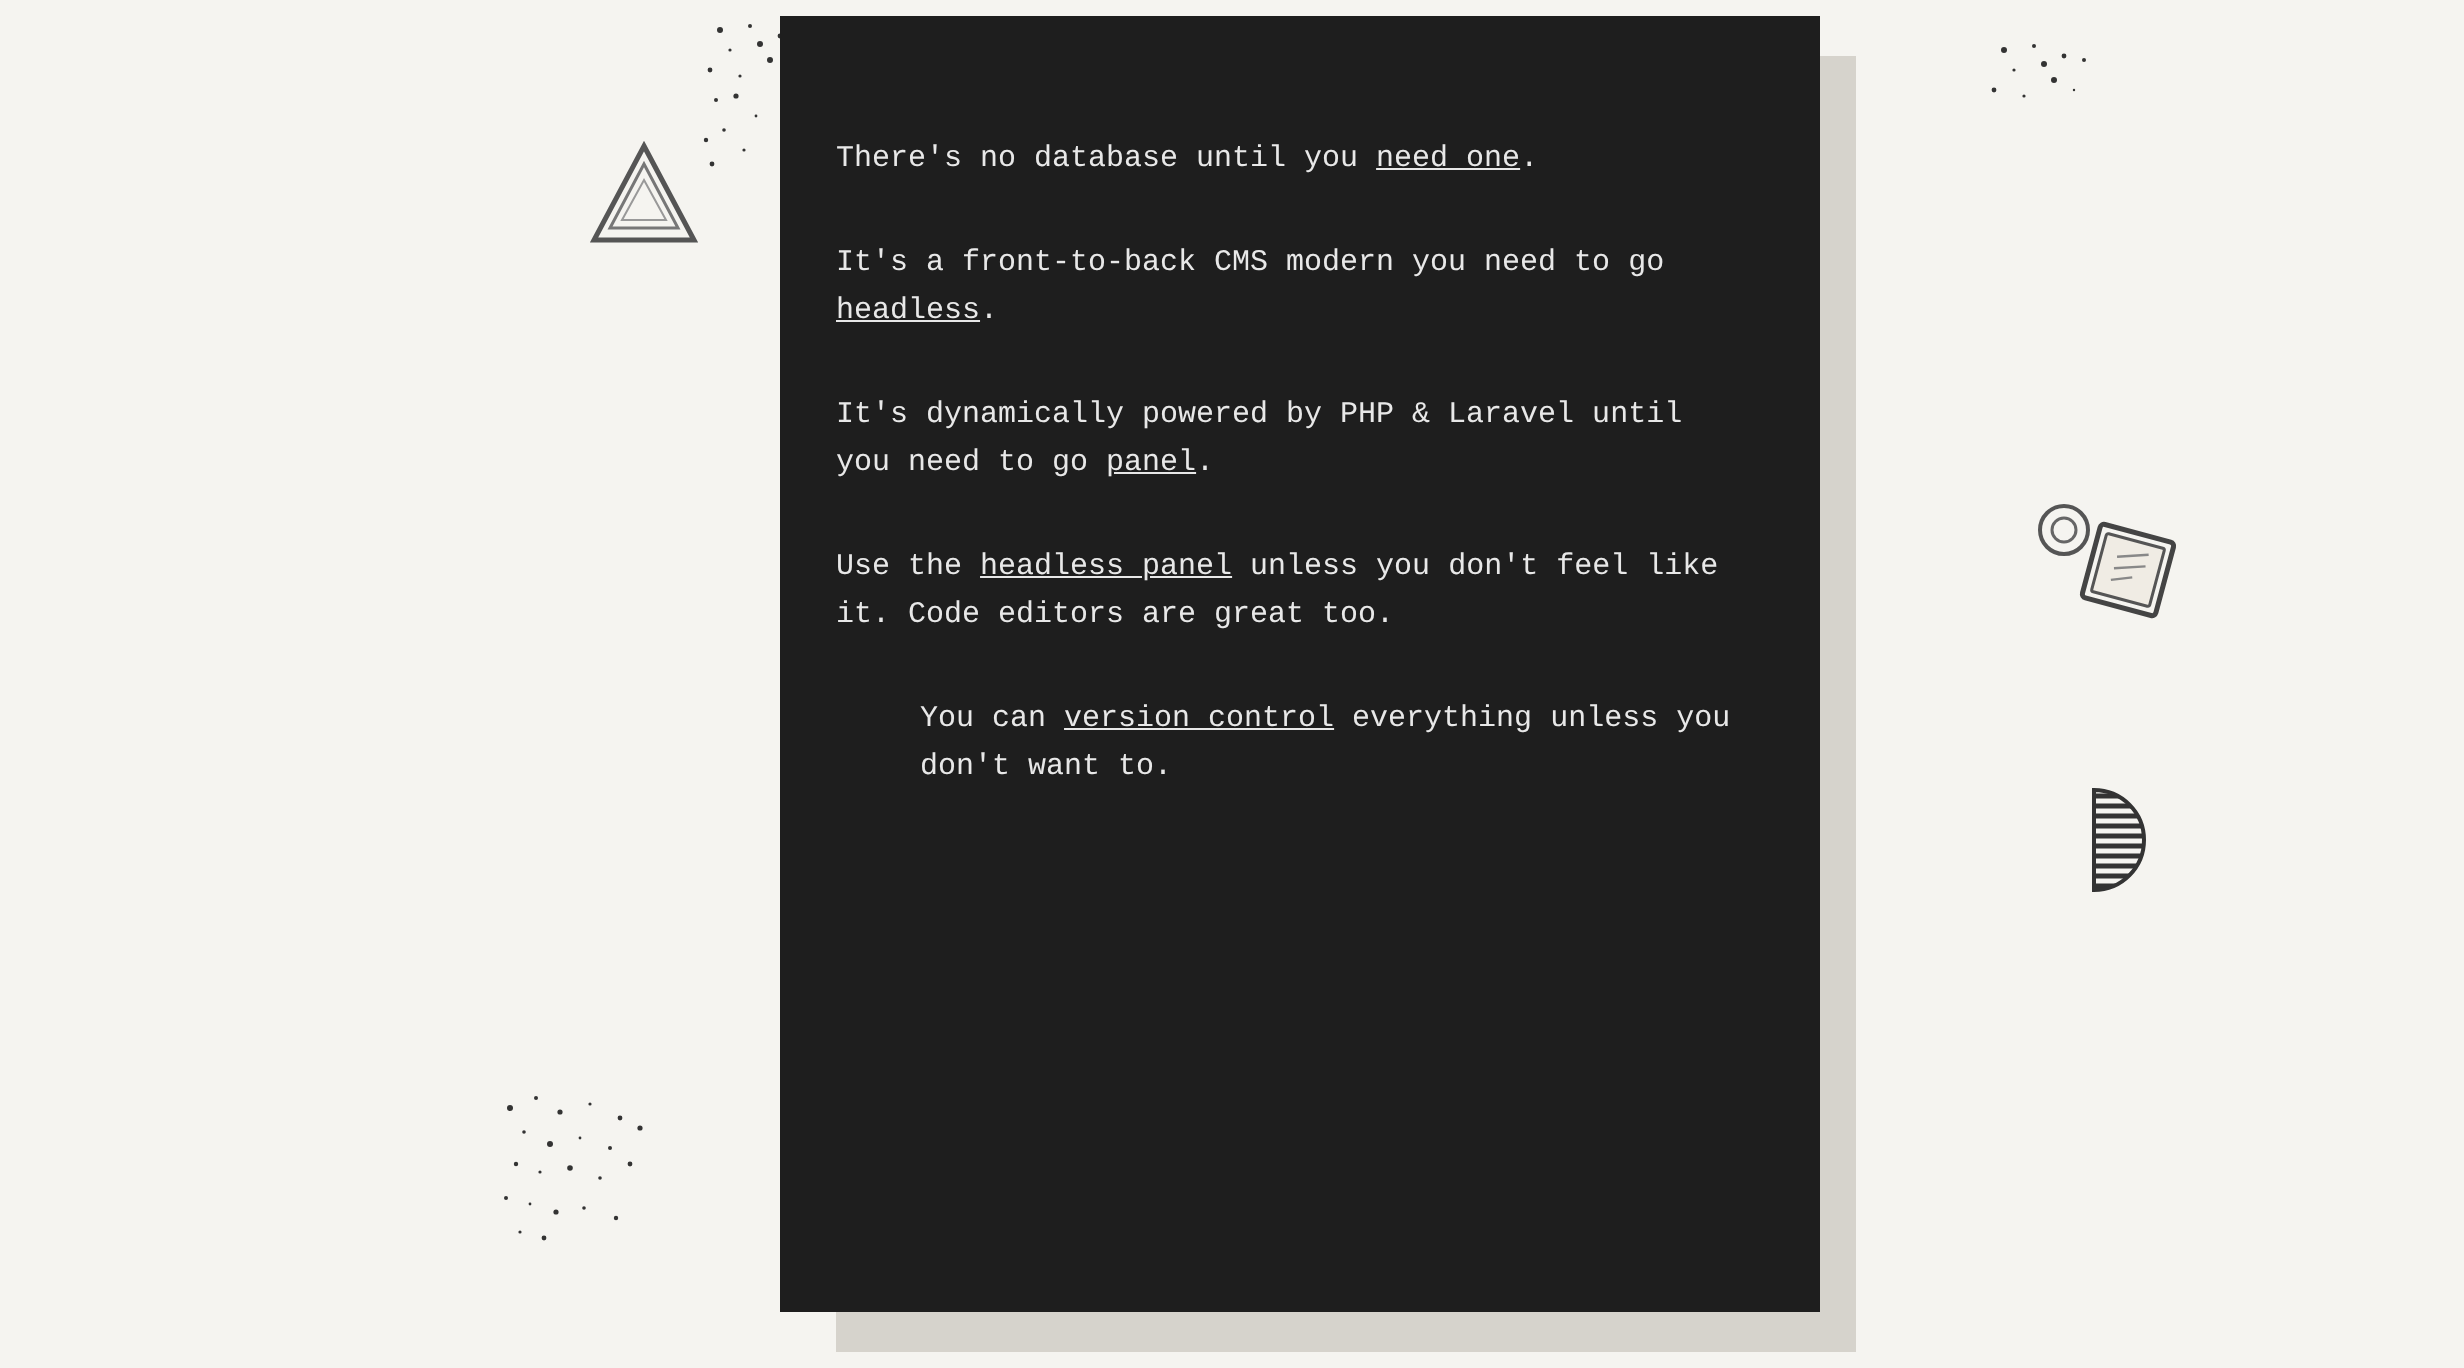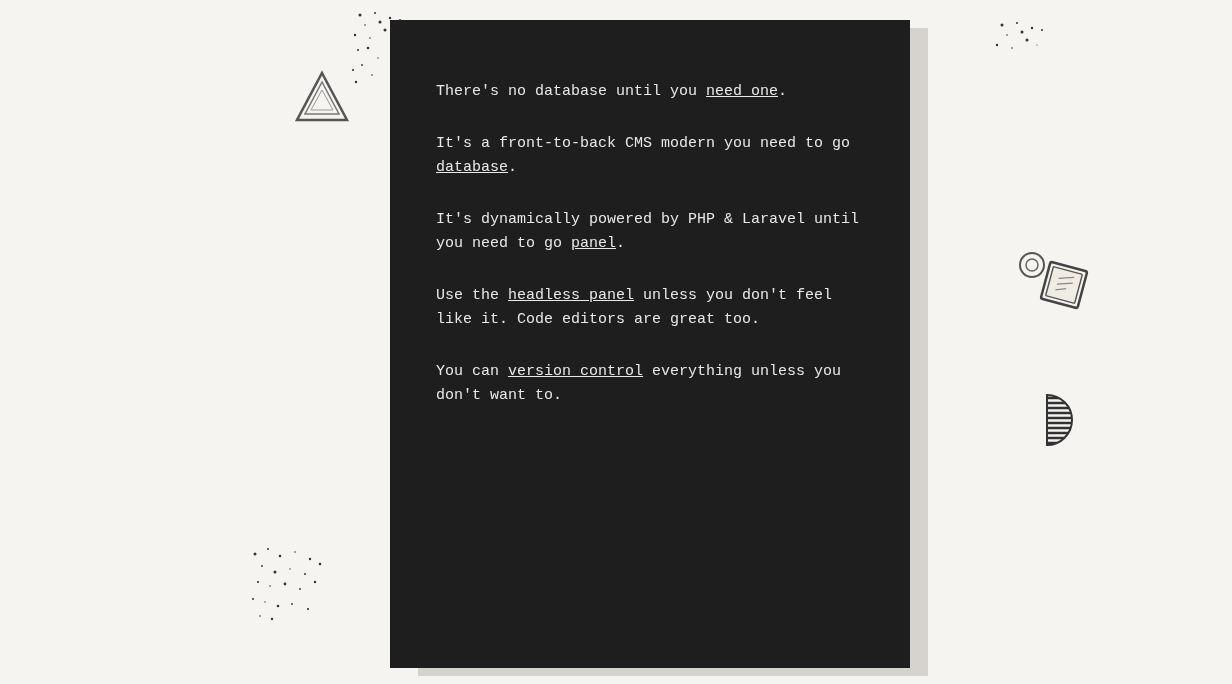--- a/index.html
+++ b/index.html
@@ -29,41 +29,42 @@
       width: 510px;
       height: 648px;
       background: #d6d3cc;
       z-index: 0;
     }
 
     
     .main-card {
       position: absolute;
       left: 390px;
-      top: 20px;
+      top: 8px;
       width: 520px;
       height: 648px;
       background: #1e1e1e;
       z-index: 2;
-      padding: 60px 40px 60px 46px;
+      padding: 60px 40px 60px 28px;
       display: flex;
       flex-direction: column;
       gap: 0;
     }
 
     .text-block {
       color: #e8e8e8;
       font-family: 'Courier New', Courier, monospace;
       font-size: 15px;
       line-height: 1.6;
       margin-bottom: 28px;
     }
 
     .text-block:last-child {
       margin-bottom: 0;
+      margin-left: 42px;
     }
 
     .underline-link {
       text-decoration: underline;
       color: #e8e8e8;
     }
 
     
     .deco-triangle {
       position: absolute;
@@ -238,21 +239,21 @@
 
 <div class="paper-shadow"></div>
 
 <div class="main-card">
 
   <div class="text-block">
     <span>There's no database until you </span><span class="underline-link">need one</span><span>.</span>
   </div>
 
   <div class="text-block">
-    <span>It's a front-to-back CMS modern you need to go </span><span class="underline-link">database</span><span>.</span>
+    <span>It's a front-to-back CMS modern you need to go </span><span class="underline-link">headless</span><span>.</span>
   </div>
 
   <div class="text-block">
     <span>It's dynamically powered by PHP &amp; Laravel until you need to go </span><span class="underline-link">panel</span><span>.</span>
   </div>
 
 
 
   <div class="text-block">
     <span>Use the </span><span class="underline-link">headless panel</span><span> unless you don't feel like it. Code editors are great too.</span>

